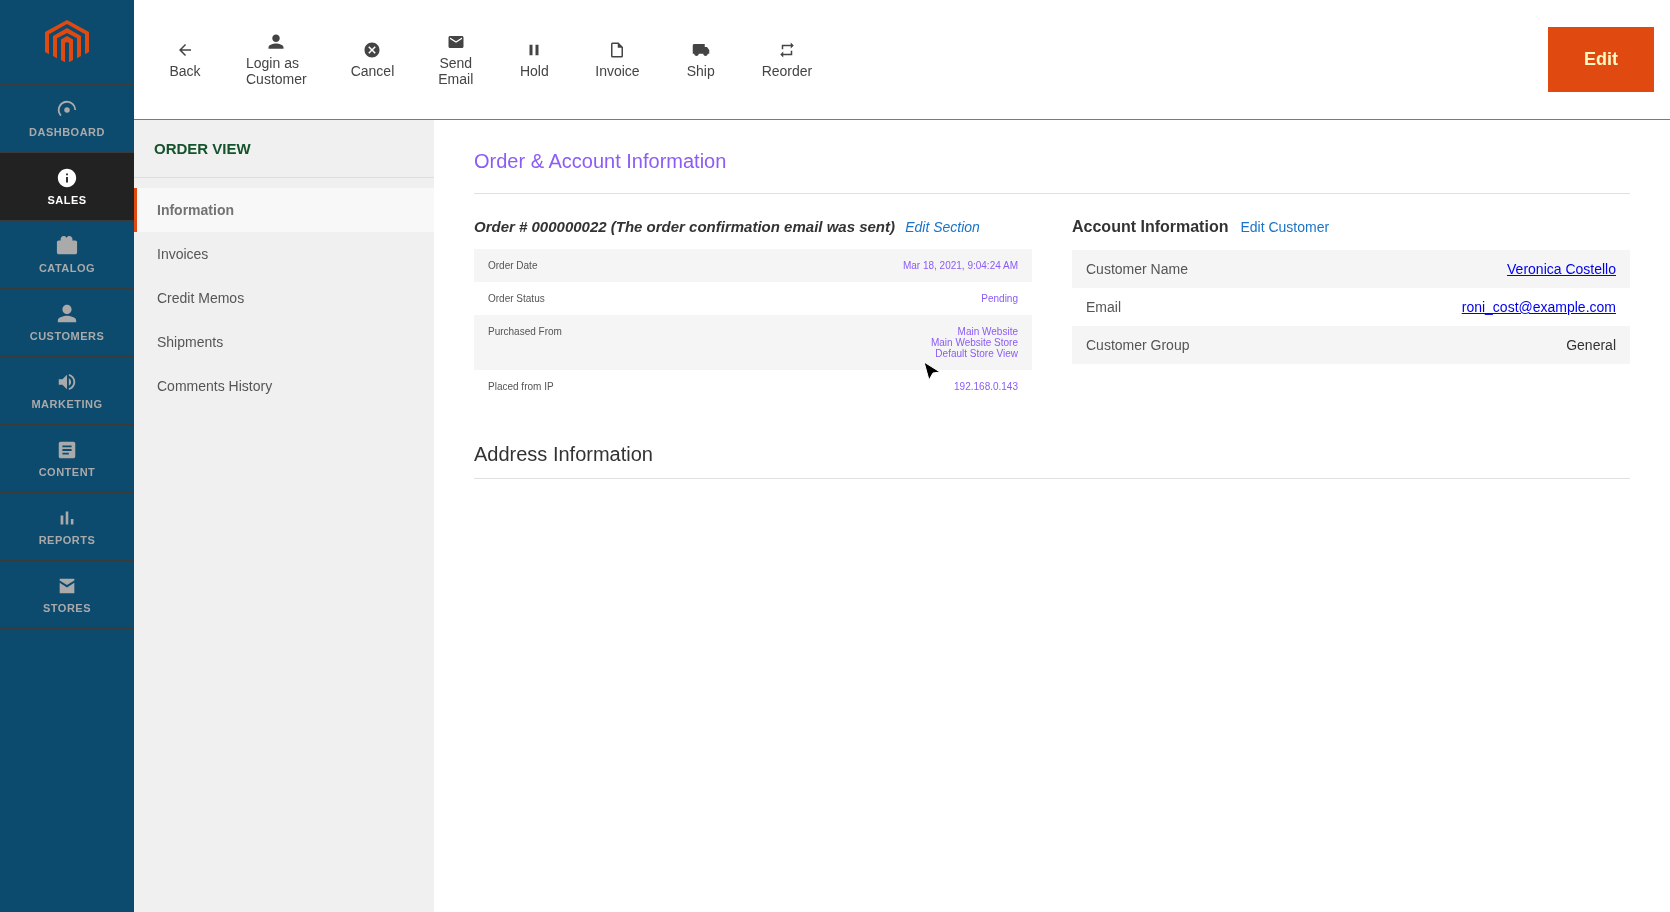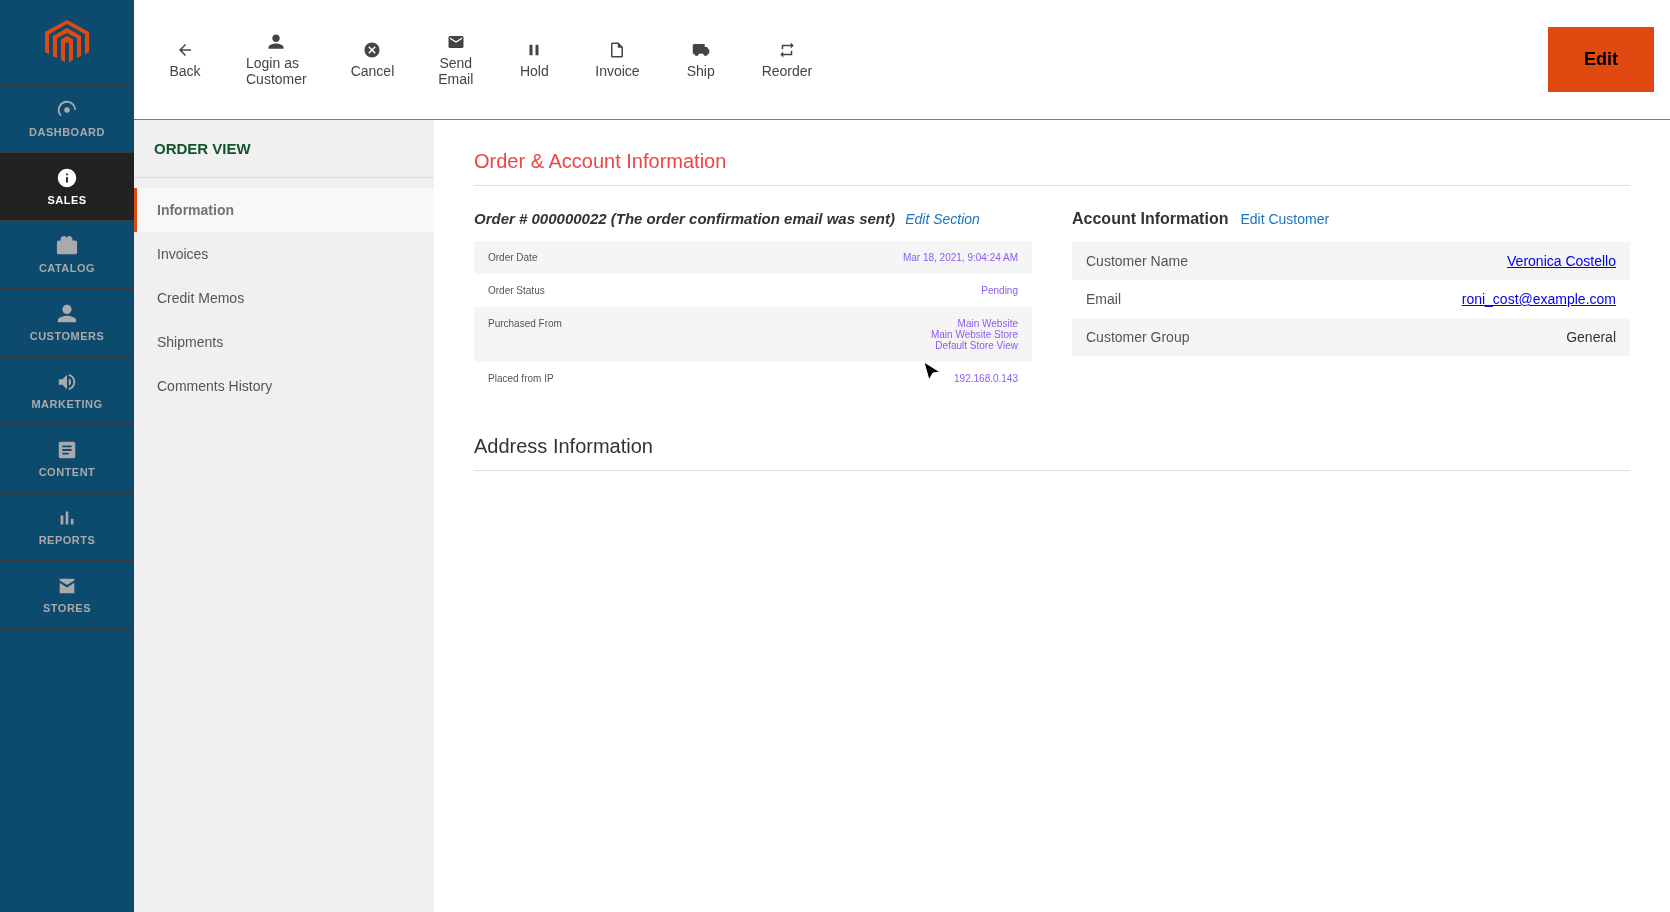--- a/index.html
+++ b/index.html
@@ -68,21 +68,21 @@
       cursor: pointer;
       color: #444;
       font-size: 14px;
       background: none;
       border: none;
       min-width: 70px;
     }
     .toolbar-btn svg { margin-bottom: 4px; }
     .toolbar-btn-edit {
       background: #e04a11;
-      color: #000000;
+      color: #fef9c3;
       border: none;
       padding: 22px 36px;
       font-size: 18px;
       font-weight: 600;
       cursor: pointer;
       margin-left: auto;
     }
 
     
     .content-area {
@@ -123,23 +123,23 @@
     
     .right-panel {
       flex: 1;
       overflow-y: auto;
       padding: 30px 40px;
       background: #fff;
     }
     .section-title {
       font-size: 20px;
       font-weight: 400;
-      color: #ef4444;
+      color: #8b5cf6;
       margin-bottom: 24px;
-      padding-bottom: 12px;
+      padding-bottom: 20px;
       border-bottom: 1px solid #e0e0e0;
     }
     .two-col {
       display: flex;
       gap: 40px;
     }
     .order-info-col { flex: 1; }
     .account-info-col { flex: 1; }
 
     .order-heading {

